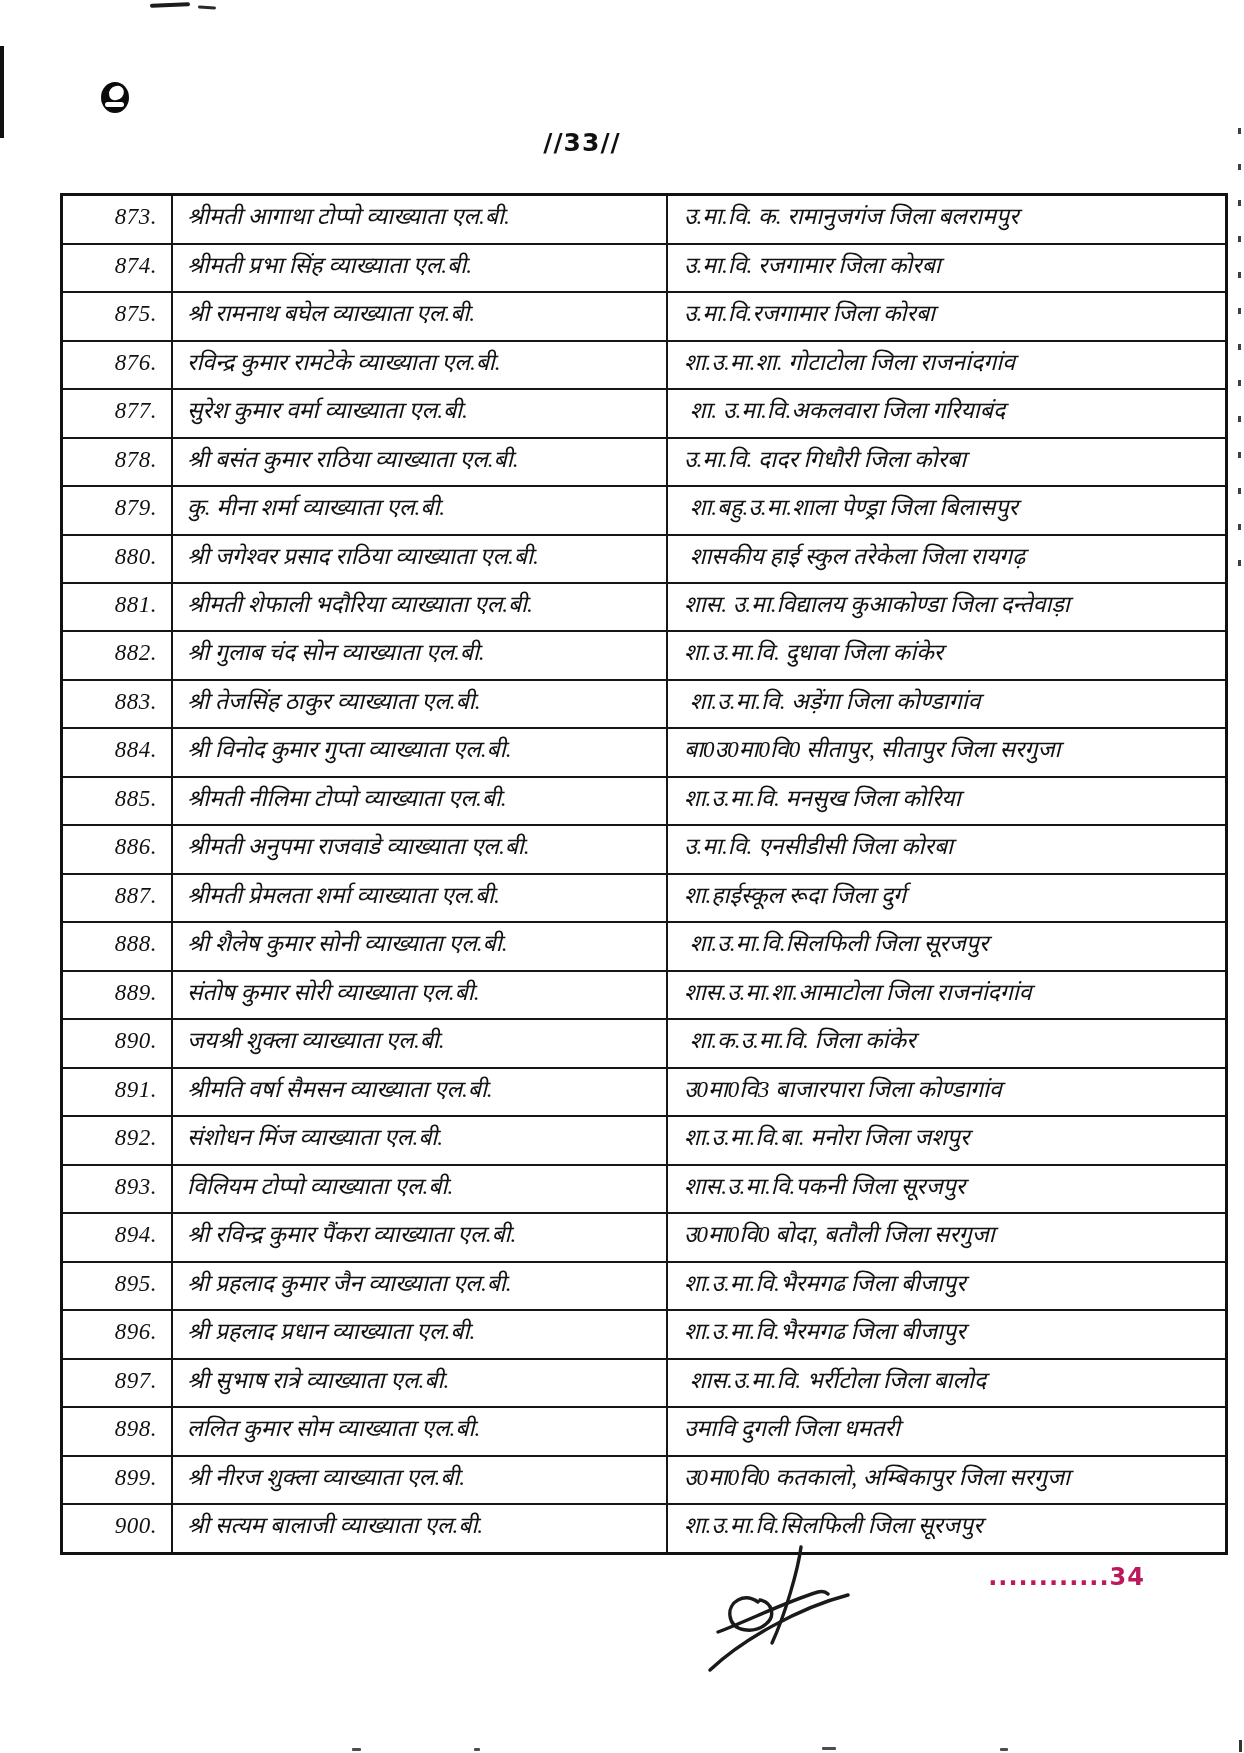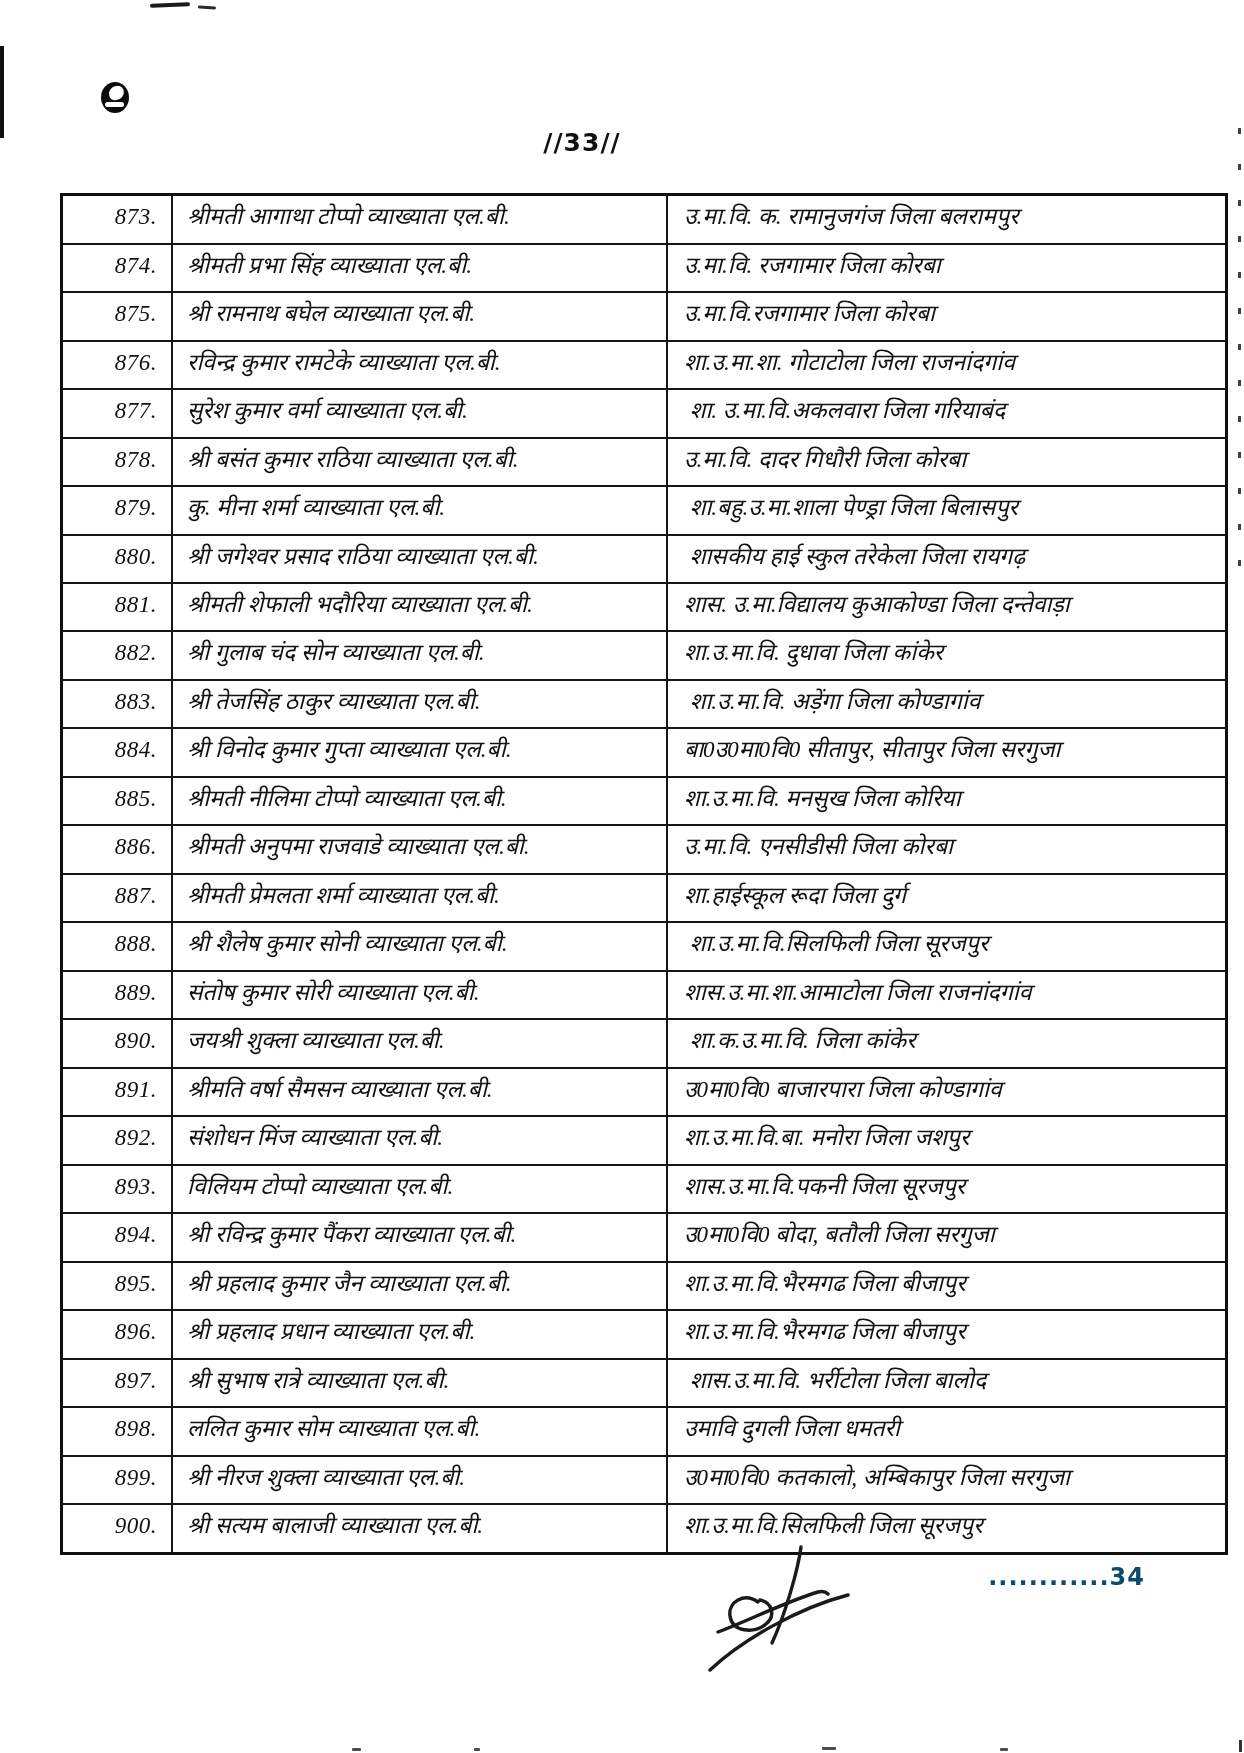--- a/index.html
+++ b/index.html
@@ -49,21 +49,21 @@
   td.school-cell{
     width:535px;
     padding-left:16px;padding-right:6px;
     white-space:pre-wrap;
   }
   
   .footer-page-ref{
     position:absolute;top:1563px;left:0;width:1145px;
     text-align:right;
     font-family:"DejaVu Sans","Liberation Sans",sans-serif;
-    font-size:24px;font-weight:600;color:#0c4a6e;
+    font-size:24px;font-weight:600;color:#be185d;
     letter-spacing:1px;
   }
   
   .punch-mark{
     position:absolute;left:101px;top:82px;width:28px;height:31px;
     background:#0b0b0b;border-radius:50%;
   }
   .punch-mark .inner-blob{
     position:absolute;left:8px;top:4px;width:15px;height:14px;
     background:#fff;border-radius:55% 45% 60% 40%;
@@ -196,21 +196,21 @@
           <td class="school-cell">शास.उ.मा.शा.आमाटोला जिला राजनांदगांव</td>
         </tr>
         <tr>
           <td class="serial-cell">890.</td>
           <td class="name-cell">जयश्री शुक्ला व्याख्याता एल.बी.</td>
           <td class="school-cell"> शा.क.उ.मा.वि. जिला कांकेर</td>
         </tr>
         <tr>
           <td class="serial-cell">891.</td>
           <td class="name-cell">श्रीमति वर्षा सैमसन व्याख्याता एल.बी.</td>
-          <td class="school-cell">उ0मा0वि0 बाजारपारा जिला कोण्डागांव</td>
+          <td class="school-cell">उ0मा0वि3 बाजारपारा जिला कोण्डागांव</td>
         </tr>
         <tr>
           <td class="serial-cell">892.</td>
           <td class="name-cell">संशोधन मिंज व्याख्याता एल.बी.</td>
           <td class="school-cell">शा.उ.मा.वि.बा. मनोरा जिला जशपुर</td>
         </tr>
         <tr>
           <td class="serial-cell">893.</td>
           <td class="name-cell">विलियम टोप्पो व्याख्याता एल.बी.</td>
           <td class="school-cell">शास.उ.मा.वि.पकनी जिला सूरजपुर</td>

